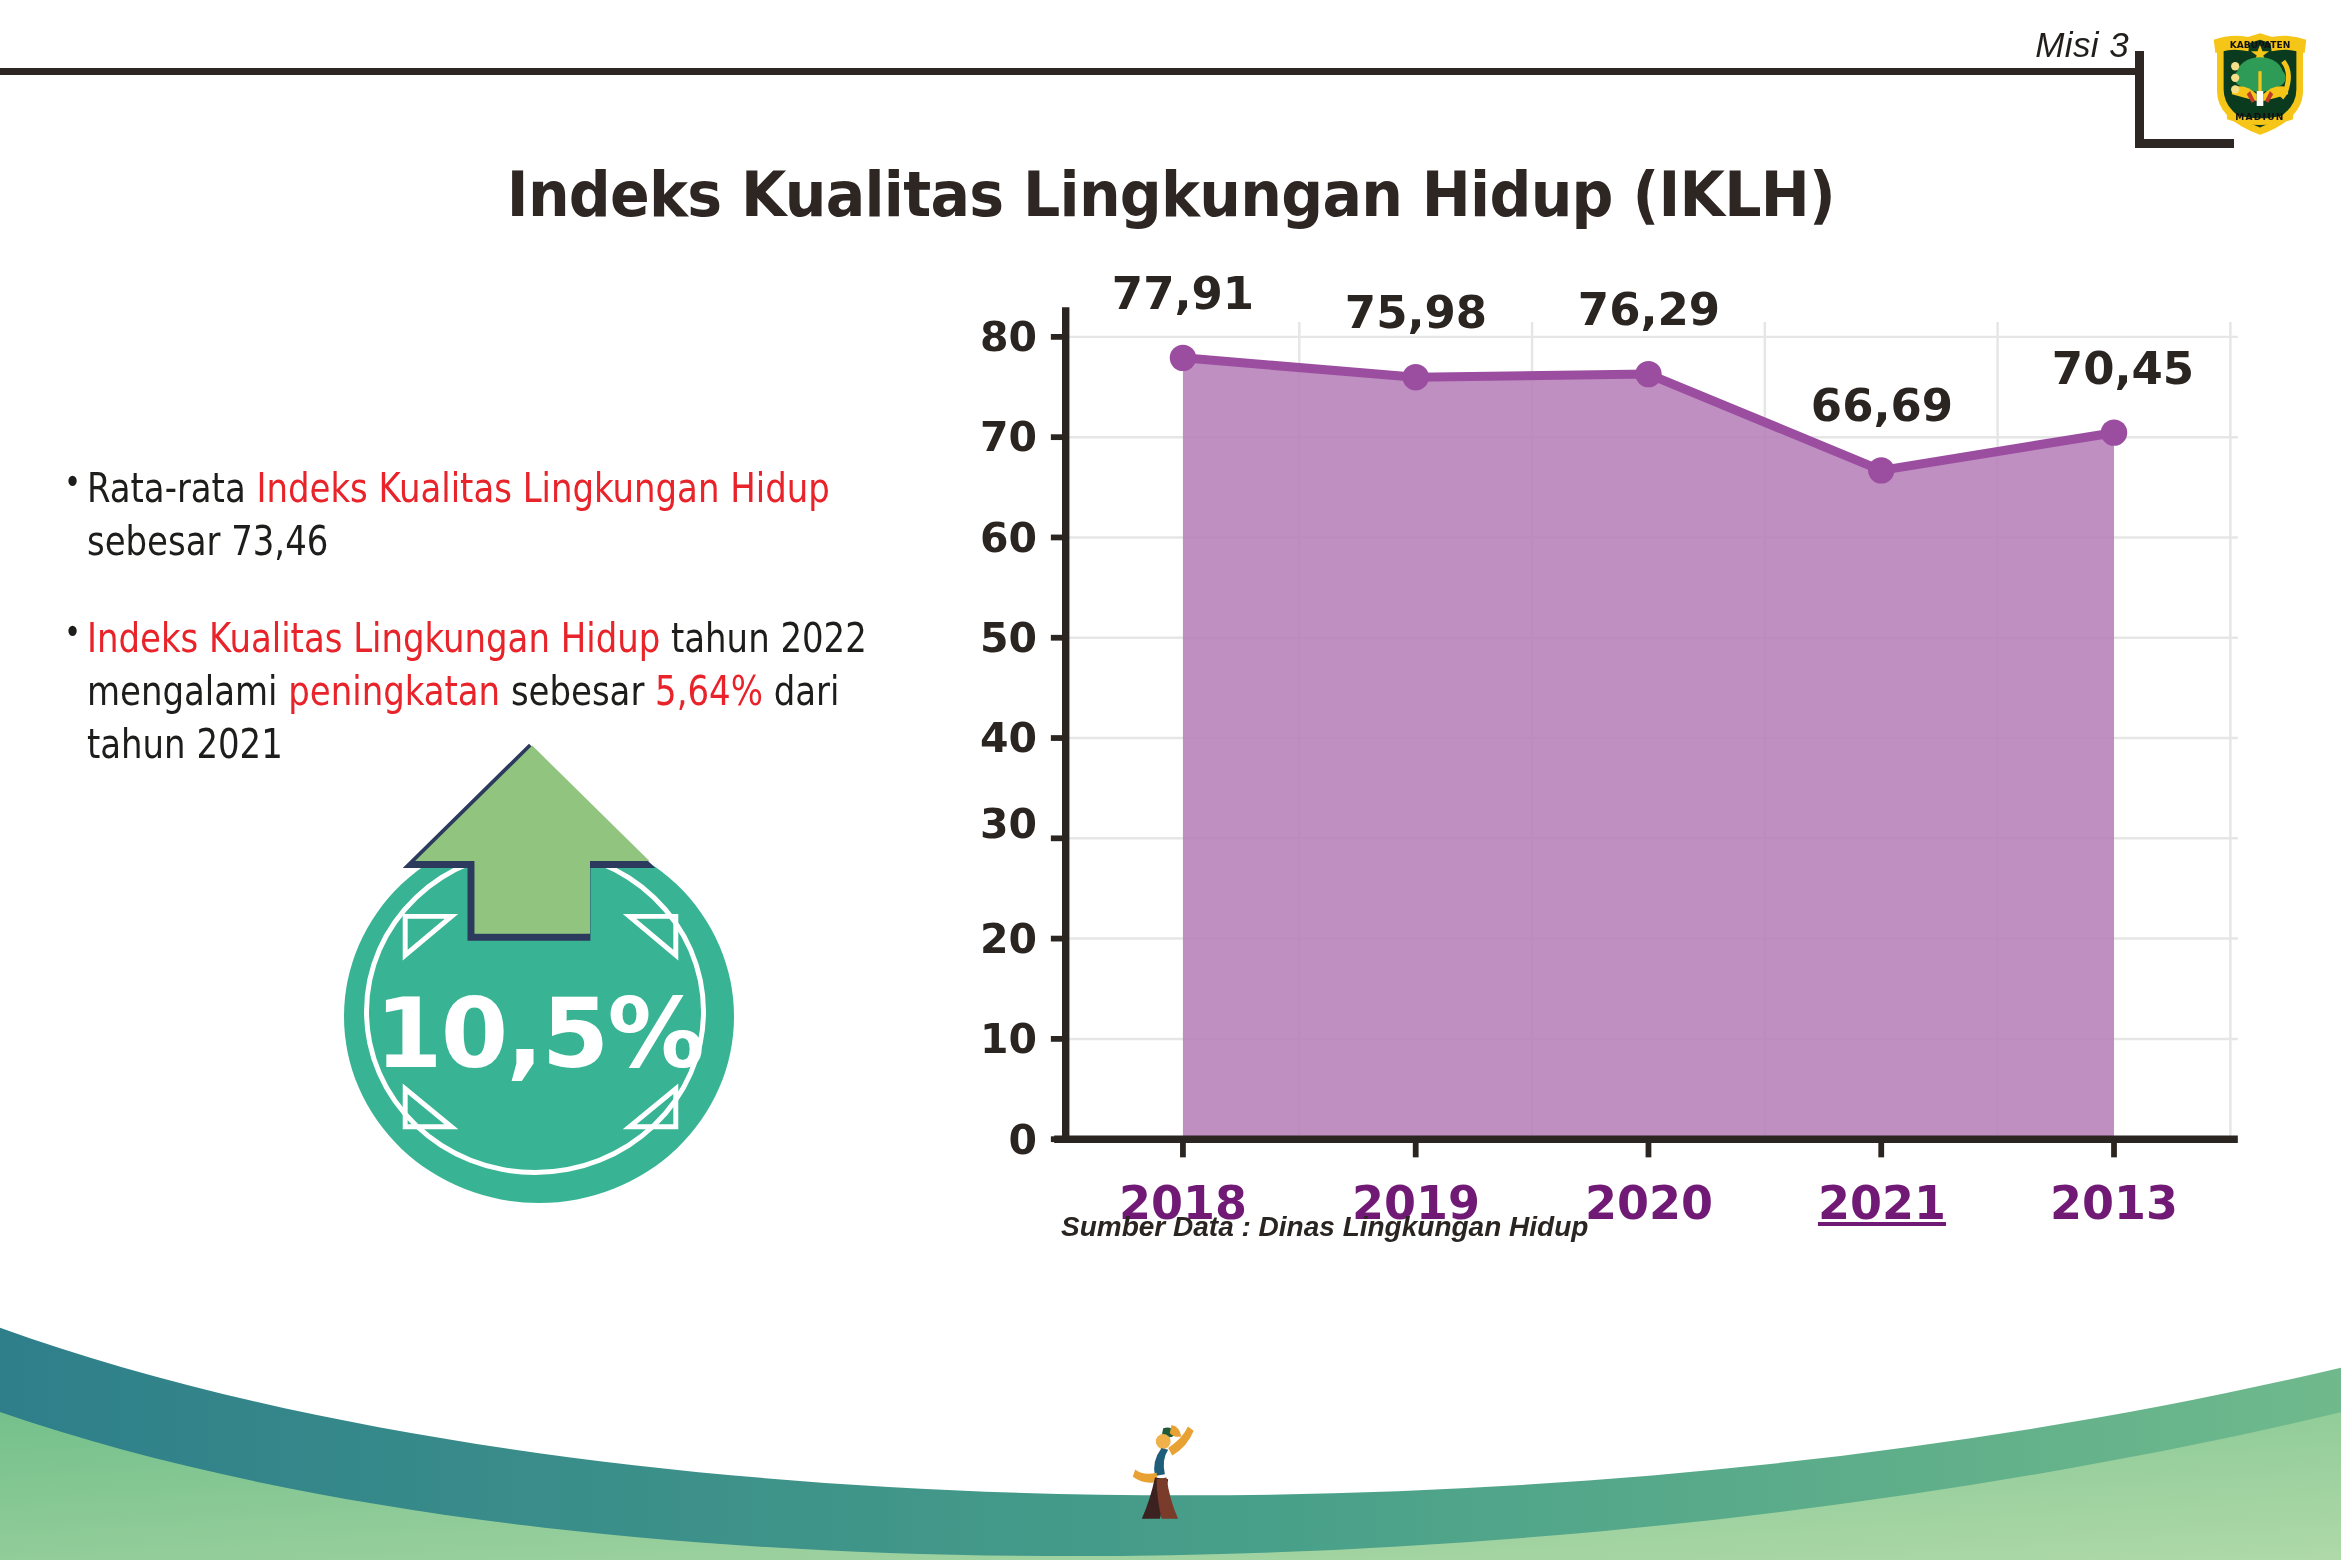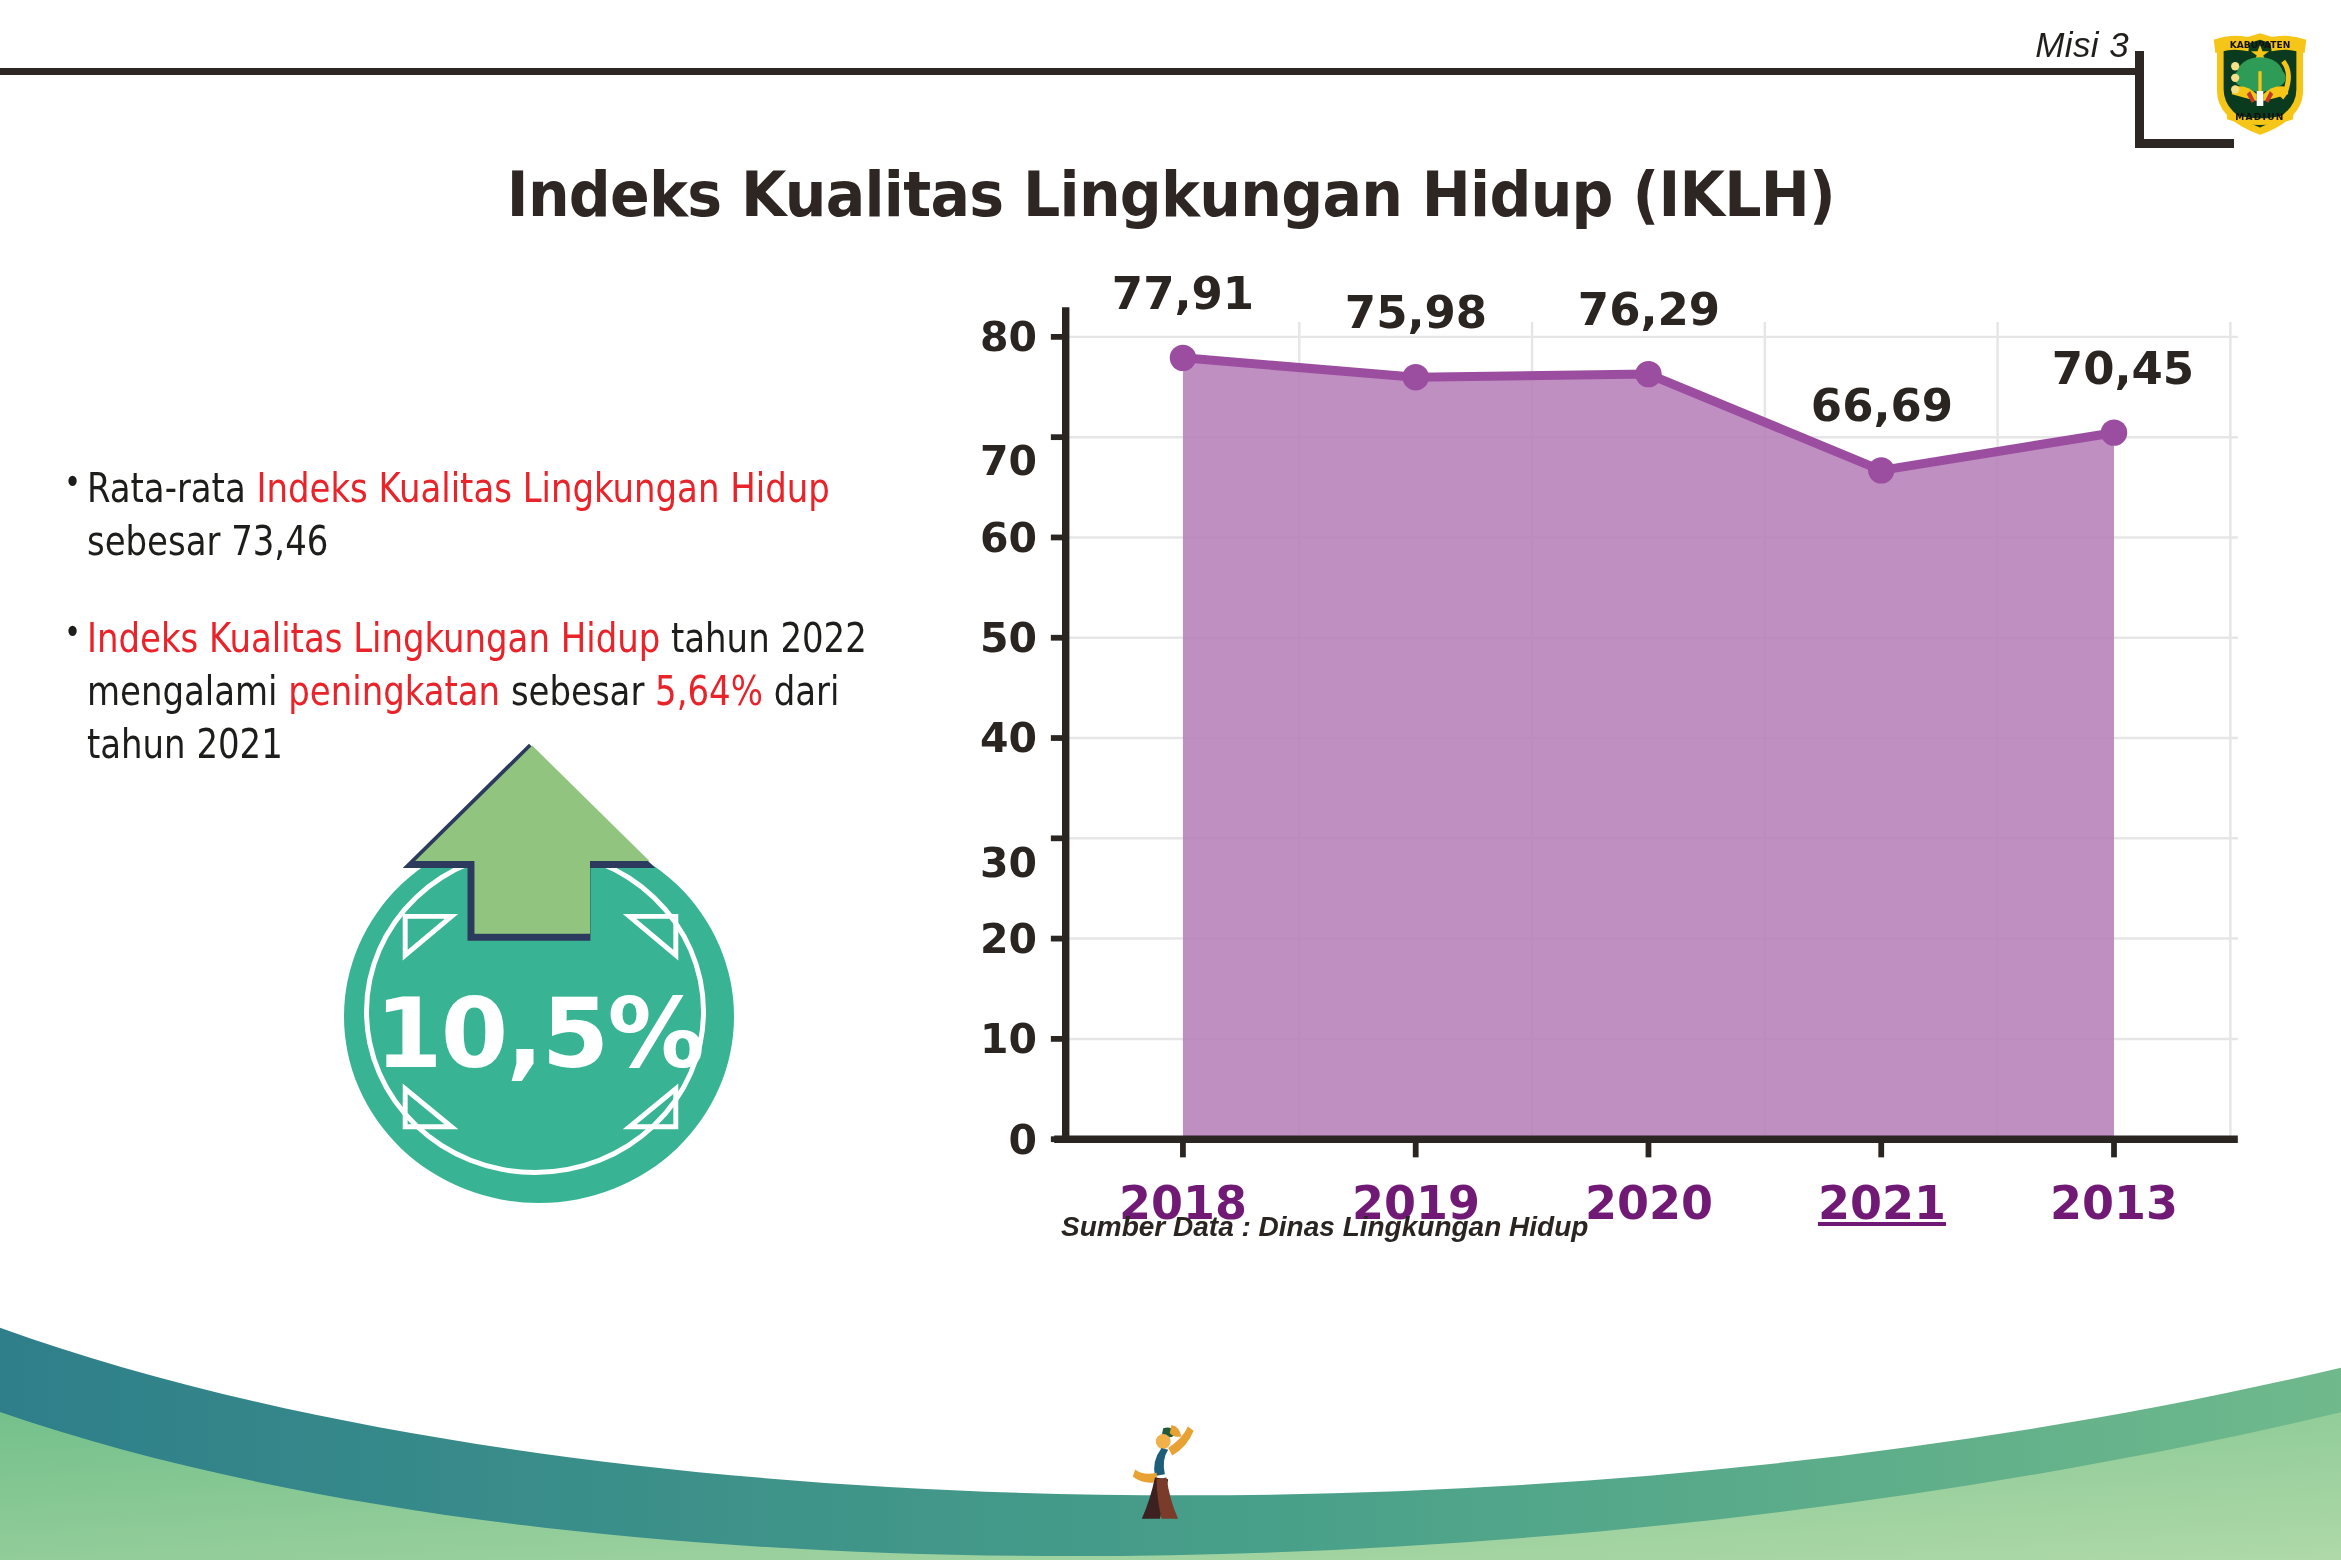--- a/index.html
+++ b/index.html
@@ -162,25 +162,25 @@
       <line x1="122" y1="58" x2="140" y2="58" stroke="#2B2522" stroke-width="7"></line>
       <line x1="282" y1="1030" x2="282" y2="1052" stroke="#2B2522" stroke-width="7"></line>
       <line x1="564" y1="1030" x2="564" y2="1052" stroke="#2B2522" stroke-width="7"></line>
       <line x1="846" y1="1030" x2="846" y2="1052" stroke="#2B2522" stroke-width="7"></line>
       <line x1="1128" y1="1030" x2="1128" y2="1052" stroke="#2B2522" stroke-width="7"></line>
       <line x1="1410" y1="1030" x2="1410" y2="1052" stroke="#2B2522" stroke-width="7"></line>
     </svg>
 <div class="ytick-label" style="top: 851px; right: 1234px;">0</div>
     <div class="ytick-label" style="top: 750px; right: 1234px;">10</div>
     <div class="ytick-label" style="top: 650px; right: 1234px;">20</div>
-    <div class="ytick-label" style="top: 574px; right: 1234px; margin-left: 25px;">30</div>
+    <div class="ytick-label" style="top: 535px; right: 1234px; margin-left: 25px;">30</div>
     <div class="ytick-label" style="top: 449px; right: 1234px;">40</div>
     <div class="ytick-label" style="top: 349px; right: 1234px;">50</div>
     <div class="ytick-label" style="top: 249px; right: 1234px;">60</div>
-    <div class="ytick-label" style="top: 148px; right: 1234px; margin-top: 24px;">70</div>
+    <div class="ytick-label" style="top: 148px; right: 1234px;">70</div>
     <div class="ytick-label" style="top: 48px; right: 1234px;">80</div>
     <div class="xtick-label" style="left: 233px; top: 887px;">2018</div>
     <div class="xtick-label" style="left: 466px; top: 887px;">2019</div>
     <div class="xtick-label" style="left: 699px; top: 887px;">2020</div>
     <div class="xtick-label" style="left: 932px; top: 887px; text-decoration: underline;">2021</div>
     <div class="xtick-label" style="left: 1164px; top: 887px;">2013</div>
     <div class="dlabel" style="left: 233px; top: 31px;">77,91</div>
     <div class="dlabel" style="left: 466px; top: 50px;">75,98</div>
     <div class="dlabel" style="left: 699px; top: 47px;">76,29</div>
     <div class="dlabel" style="left: 932px; top: 143px;">66,69</div>

